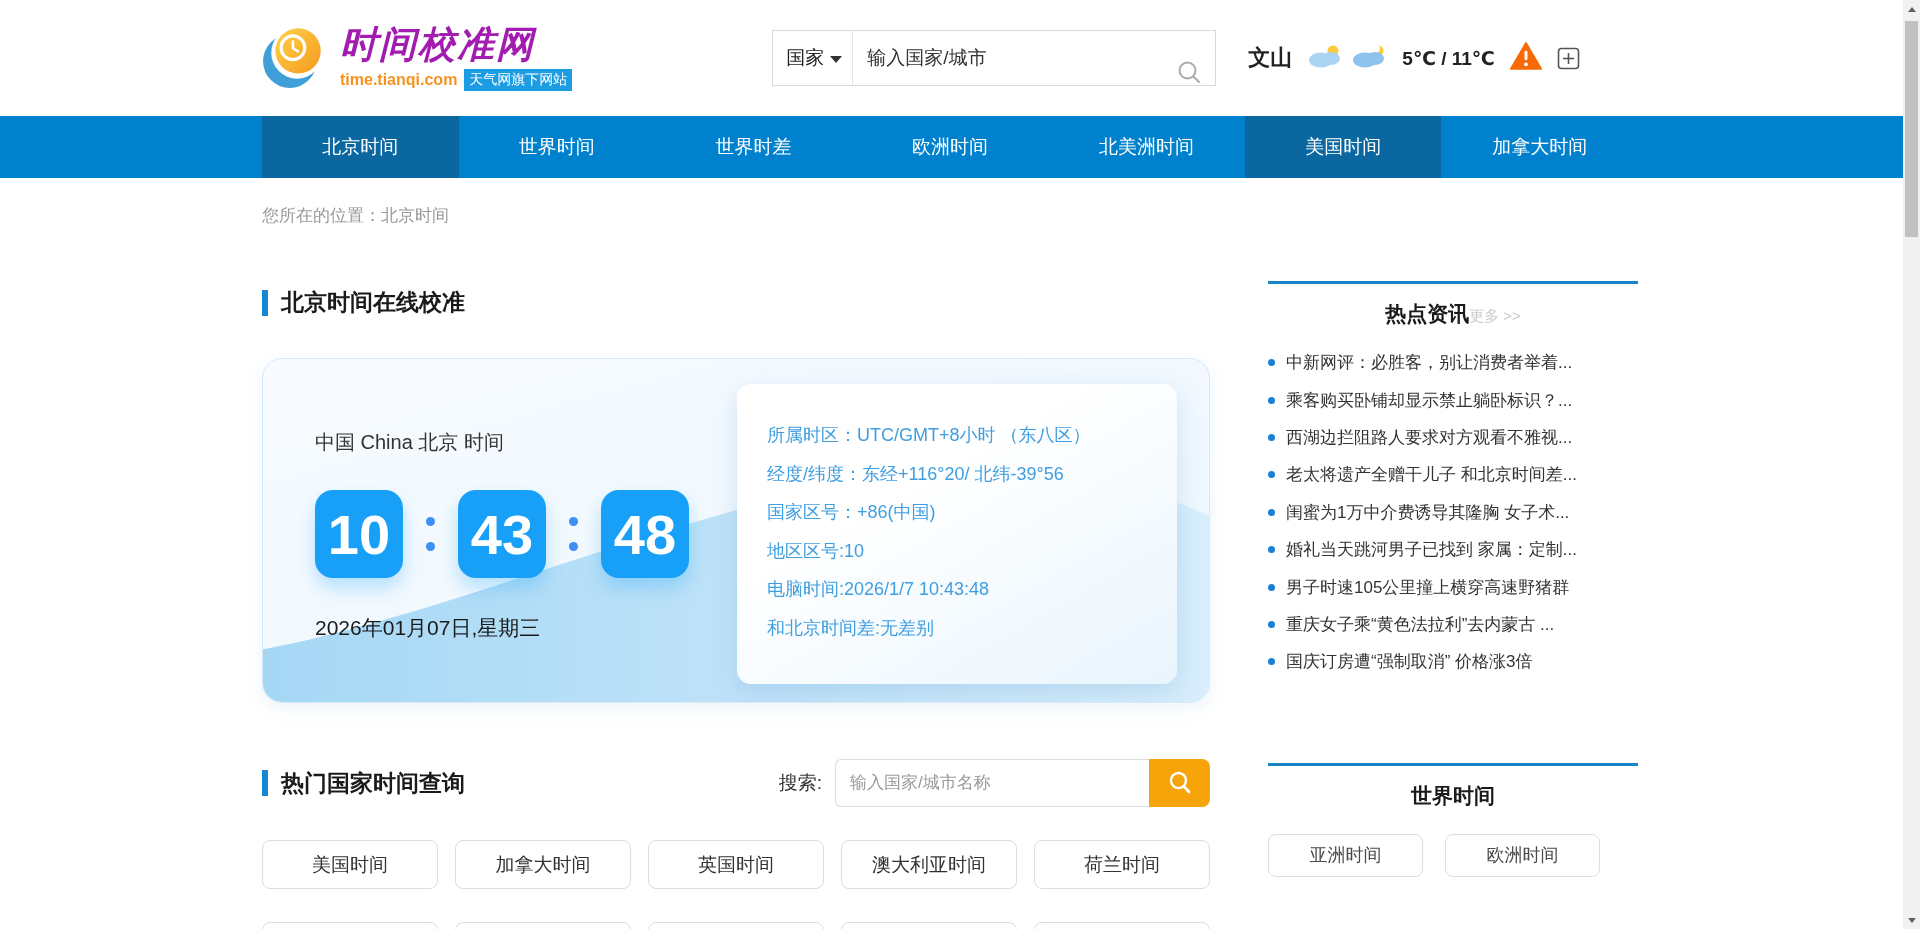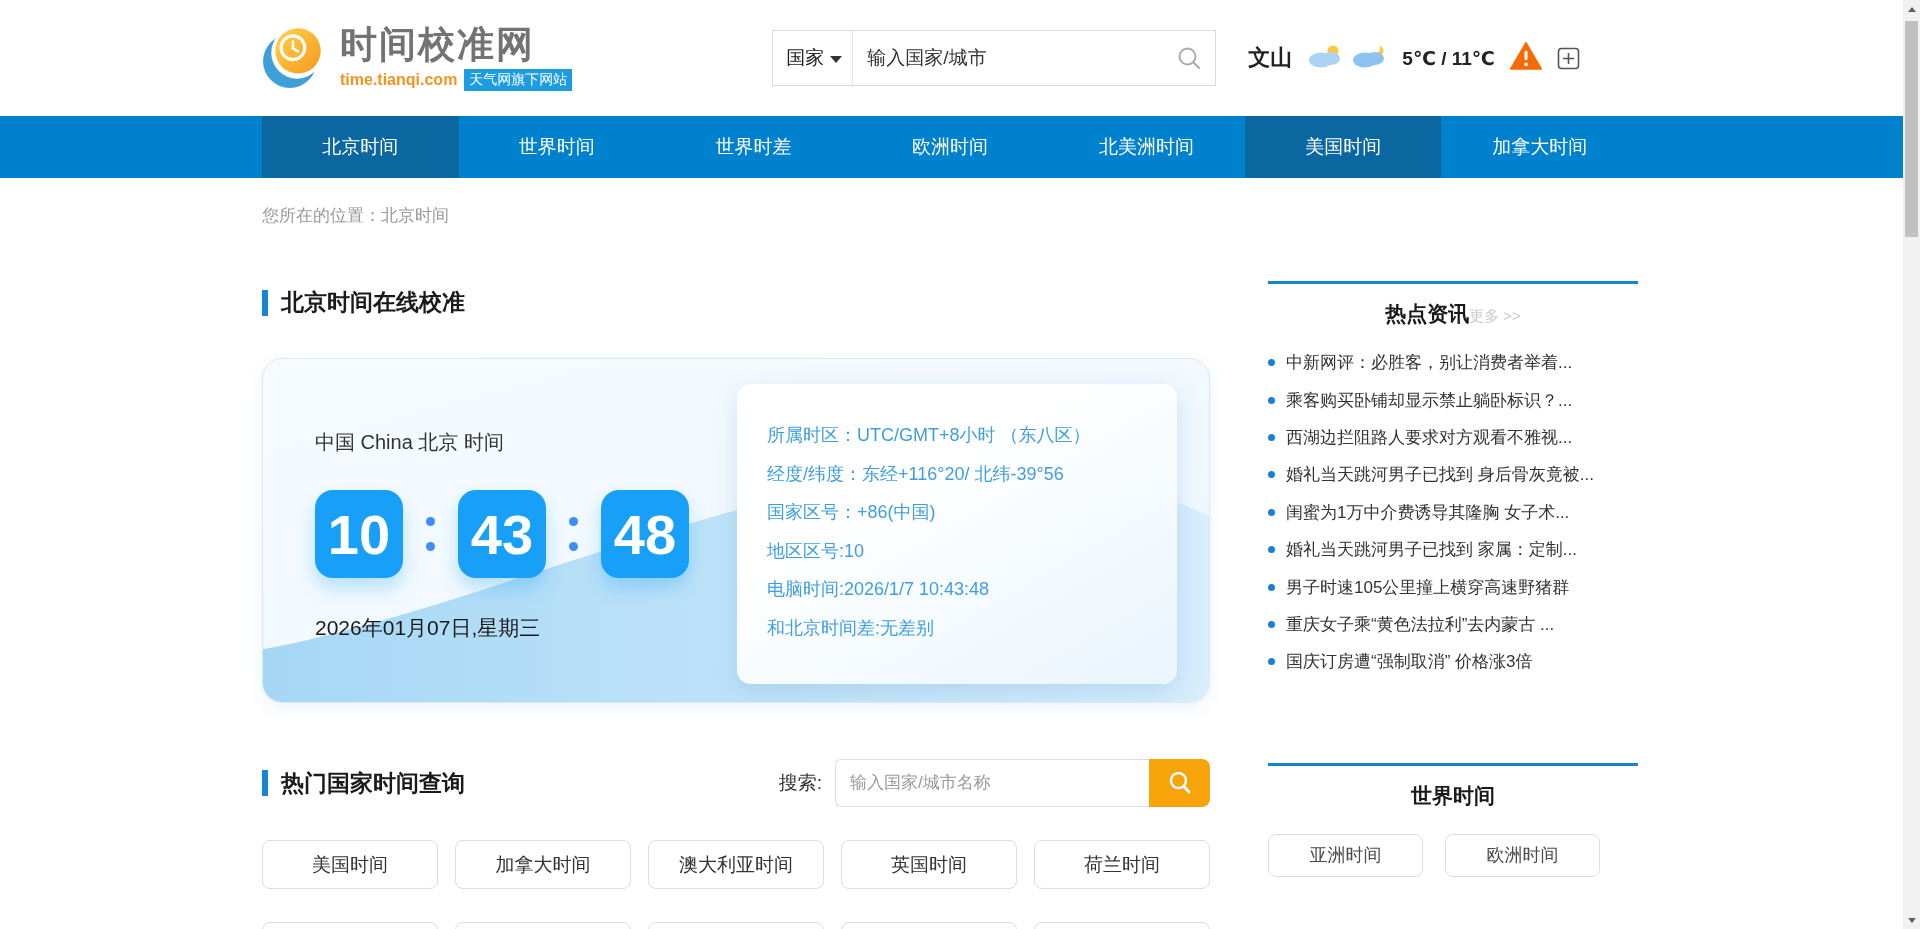--- a/index.html
+++ b/index.html
@@ -3,26 +3,26 @@
 <meta charset="utf-8">
 <style>
   * { margin:0; padding:0; box-sizing:border-box; }
   html,body { width:1920px; height:929px; overflow:hidden; }
   body { font-family:"Liberation Sans","DejaVu Sans",sans-serif; background:#fff; position:relative; color:#333; }
   .container { width:1376px; margin-left:262px; }
 
   
   .header { height:116px; display:flex; align-items:center; }
   .logo { display:flex; align-items:center; gap:10px; cursor:pointer; }
-  .logo-text-title { color:#737373; font-size:37px; font-weight:bold; letter-spacing:2px; line-height:1.1; }
+  .logo-text-title { color:#a21caf; font-size:37px; font-weight:bold; letter-spacing:2px; line-height:1.1;font-style:italic; }
   .logo-sub { display:flex; align-items:center; gap:7px; margin-top:3px; }
   .logo-domain { color:#f6921e; font-size:16px; font-weight:bold; }
   .logo-badge { background:#1b9ce3; color:#fff; font-size:14px; padding:2px 5px; }
 
-  .search-box { margin-left:200px; width:444px; height:56px; border:1px solid #d9d9d9; display:flex; align-items:center; background:#fff; }
+  .search-box { margin-left:200px; width:444px; height:56px; border:1px solid #d9d9d9; display:flex; align-items:flex-end; background:#fff; }
   .search-select { width:80px; height:100%; display:flex; align-items:center; justify-content:space-between; padding:0 10px 0 13px; border-right:1px solid #e3e3e3; cursor:pointer; font-size:19px; color:#222; }
   .chev { width:0; height:0; border-left:6px solid transparent; border-right:6px solid transparent; border-top:7px solid #333; margin-top:3px; }
   .search-input { flex:1; height:100%; border:none; outline:none; font-size:19px; color:#333; padding:0 14px; }
   .search-input::placeholder { color:#333; opacity:1; }
   .search-mag { margin-right:13px; display:flex; cursor:pointer; }
 
   .weather { display:flex; align-items:center; margin-left:32px; gap:15px;font-weight:bold; }
   .weather-city { font-size:22px; color:#222; }
   .weather-icons { display:flex; align-items:center; gap:8px; }
   .weather-temp { font-size:19px; color:#222; }
@@ -248,22 +248,22 @@
                 <line x1="17" y1="17.5" x2="22" y2="23" stroke="#fff" stroke-width="2.8" stroke-linecap="round"></line>
               </svg>
             </span>
           </button>
         </div>
       </div>
 
       <div class="country-grid">
           <button class="country-btn">美国时间</button>
           <button class="country-btn">加拿大时间</button>
+          <button class="country-btn">英国时间</button>
           <button class="country-btn">澳大利亚时间</button>
-          <button class="country-btn">英国时间</button>
           <button class="country-btn">荷兰时间</button>
         </div>
       <div class="country-grid">
           <button class="country-btn">德国时间</button>
           <button class="country-btn">法国时间</button>
           <button class="country-btn">日本时间</button>
           <button class="country-btn">韩国时间</button>
           <button class="country-btn">意大利时间</button>
         </div>
     </div>
@@ -282,21 +282,21 @@
             <li class="news-item">
             <span class="news-dot"></span>
             <span class="news-text">乘客购买卧铺却显示禁止躺卧标识？...</span>
           </li>
             <li class="news-item">
             <span class="news-dot"></span>
             <span class="news-text">西湖边拦阻路人要求对方观看不雅视...</span>
           </li>
             <li class="news-item">
             <span class="news-dot"></span>
-            <span class="news-text">婚礼当天跳河男子已找到 身后骨灰竟被...</span>
+            <span class="news-text">老太将遗产全赠干儿子 和北京时间差...</span>
           </li>
             <li class="news-item">
             <span class="news-dot"></span>
             <span class="news-text">闺蜜为1万中介费诱导其隆胸 女子术...</span>
           </li>
             <li class="news-item">
             <span class="news-dot"></span>
             <span class="news-text">婚礼当天跳河男子已找到 家属：定制...</span>
           </li>
             <li class="news-item">

